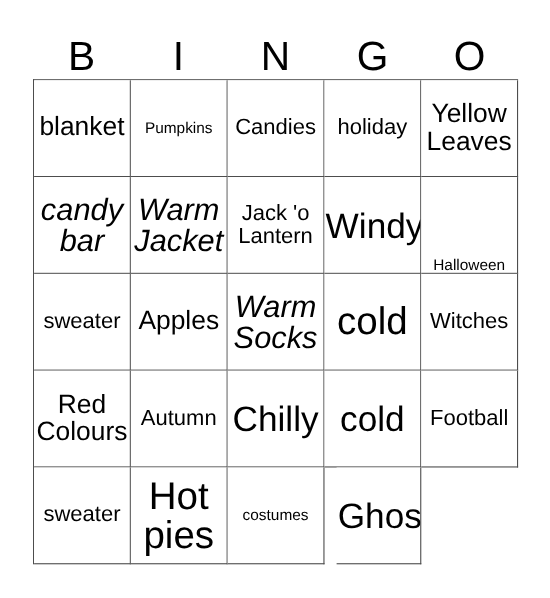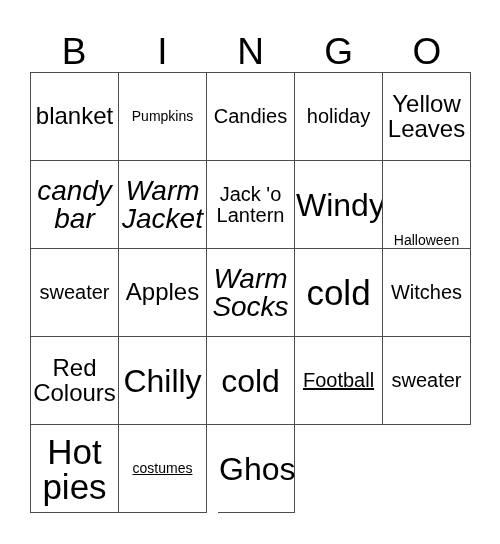--- a/index.html
+++ b/index.html
@@ -156,37 +156,40 @@
       </div>
 
     <div class="bingo-cell" style="border-right-color: rgb(77, 77, 77); border-bottom-color: rgb(77, 77, 77);">
         <span class="cell-text fs-md">Witches</span>
       </div>
     <div class="bingo-cell" style="border-right-color: rgb(77, 77, 77); border-bottom-color: rgb(77, 77, 77);">
         <span class="cell-text fs-lg">Red
 Colours</span>
       </div>
     <div class="bingo-cell" style="border-right-color: rgb(77, 77, 77); border-bottom-color: rgb(77, 77, 77);">
+        <span class="cell-text fs-md">Autumn</span>
+      </div>
+    <div class="bingo-cell" style="border-right-color: rgb(77, 77, 77); border-bottom-color: rgb(77, 77, 77);">
         <span class="cell-text fs-xxl">Chilly</span>
       </div>
     <div class="bingo-cell" style="border-right-color: rgb(77, 77, 77); border-bottom-color: rgb(77, 77, 77);">
         <span class="cell-text fs-xxl">cold</span>
       </div>
 
-    <div class="bingo-cell" style="border-right-color: rgb(77, 77, 77); border-bottom-color: rgb(77, 77, 77); text-decoration: underline;">
+    <div class="bingo-cell" style="border-right-color: rgb(77, 77, 77); border-bottom-color: rgb(77, 77, 77);">
         <span class="cell-text fs-md">Football</span>
       </div>
     <div class="bingo-cell" style="border-right-color: rgb(77, 77, 77); border-bottom-color: rgb(77, 77, 77);">
         <span class="cell-text fs-md">sweater</span>
       </div>
     <div class="bingo-cell" style="border-right-color: rgb(77, 77, 77); border-bottom-color: rgb(77, 77, 77);">
         <span class="cell-text fs-huge">Hot
 pies</span>
       </div>
-    <div class="bingo-cell" style="border-right-color: rgb(77, 77, 77); border-bottom-color: rgb(77, 77, 77); text-decoration: underline;">
+    <div class="bingo-cell" style="border-right-color: rgb(77, 77, 77); border-bottom-color: rgb(77, 77, 77);">
         <span class="cell-text fs-xs">costumes</span>
       </div>
     <div class="bingo-cell" style="border-right-color: rgb(77, 77, 77); border-bottom-color: rgb(77, 77, 77); margin-left: 11px;">
         <span class="cell-text fs-xxl">Ghost</span>
       </div>
 
   </div>
 </div>
 
 </body></html>

